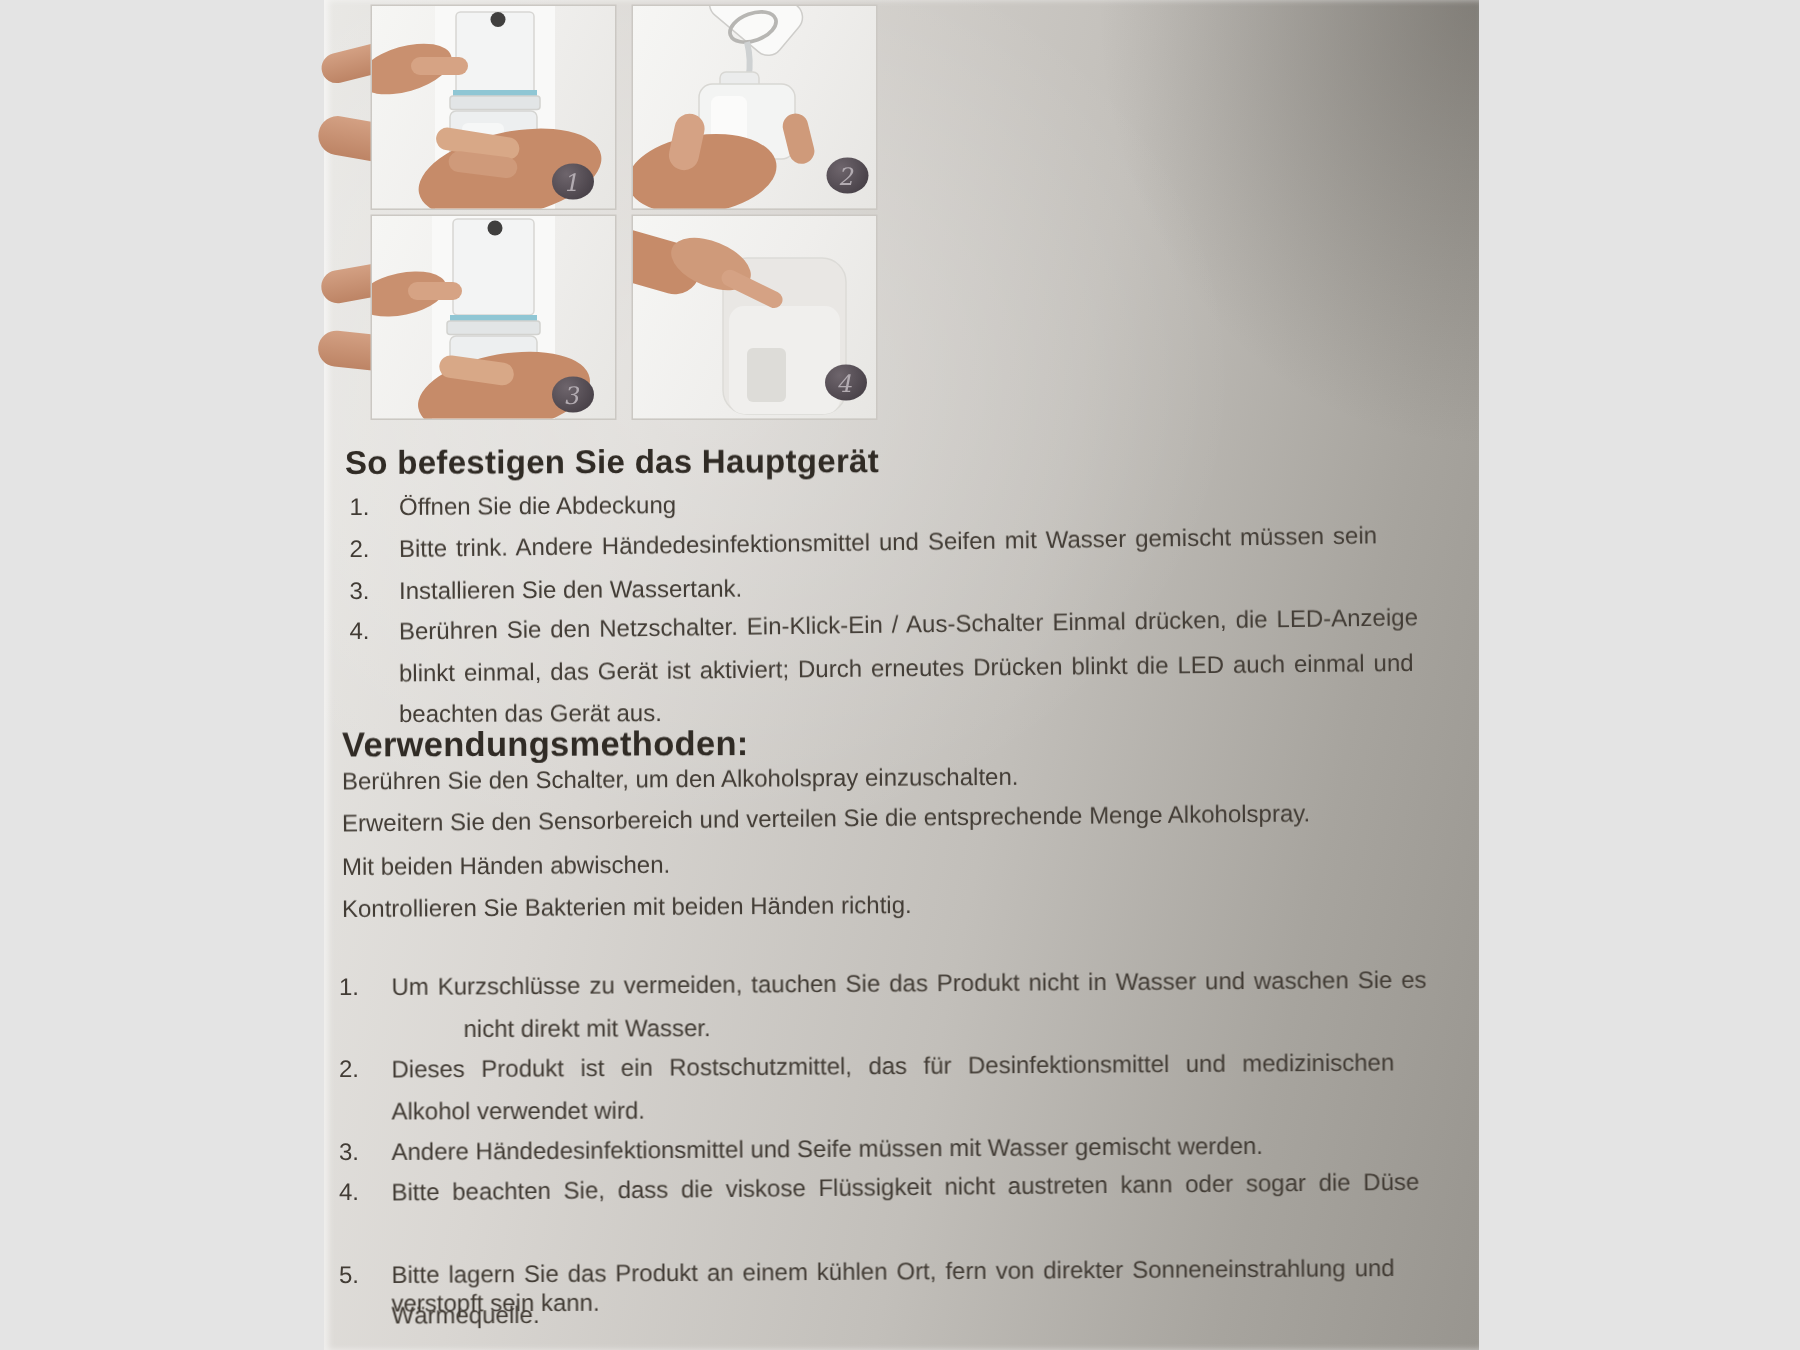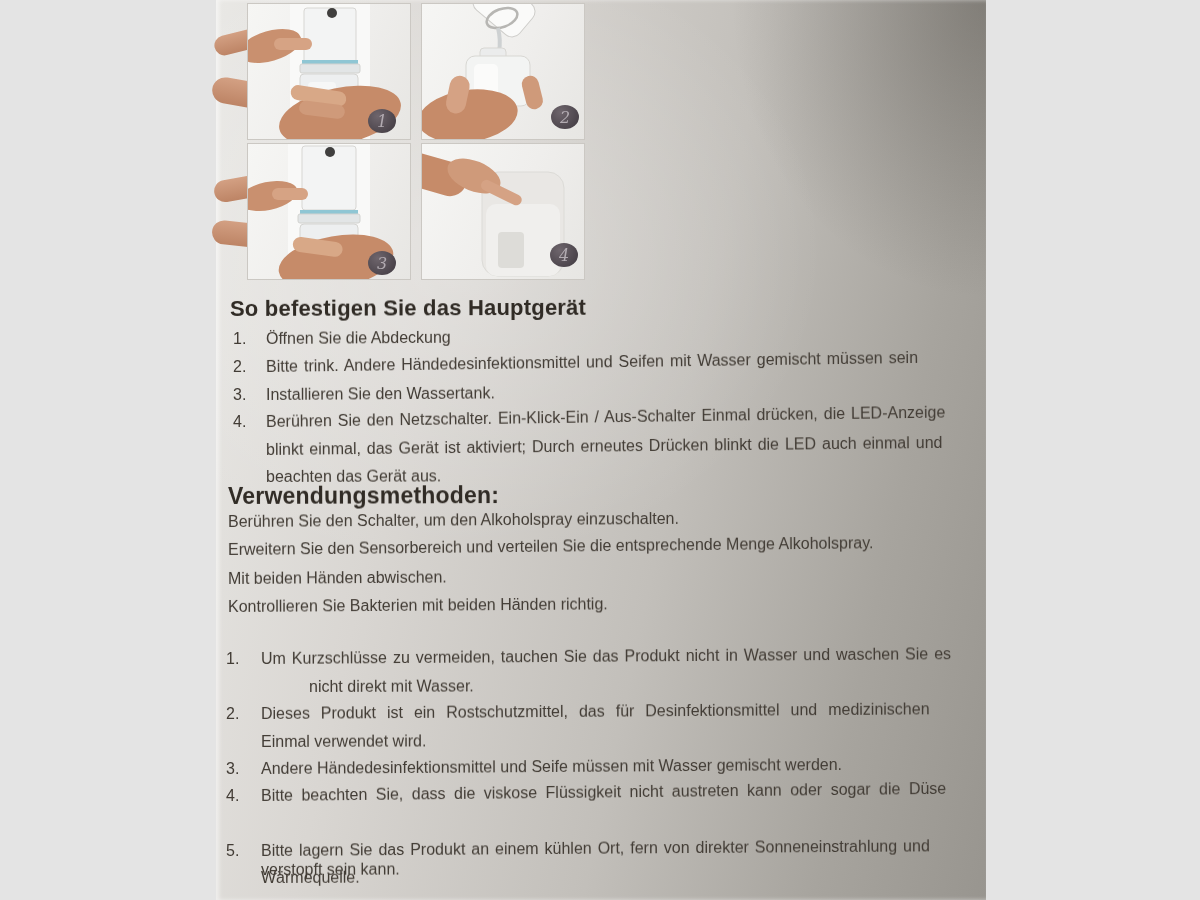--- a/index.html
+++ b/index.html
@@ -163,21 +163,21 @@
   <div class="txt tilt04" style="left:12px;top:570px;">Mit beiden Händen abwischen.</div>
   <div class="txt tilt04" style="left:12px;top:598px;">Kontrollieren Sie Bakterien mit beiden Händen richtig.</div>
 
 
   <div class="txt" style="left:10px;top:650px;">1.</div>
   <div class="txt tilt04 js1" style="left:45px;top:650px;">Um Kurzschlüsse zu vermeiden, tauchen Sie das Produkt nicht in Wasser und waschen Sie es</div>
   <div class="txt tilt02" style="left:45px;top:678px;margin-left:48px;">nicht direkt mit Wasser.</div>
 
   <div class="txt" style="left:10px;top:705px;">2.</div>
   <div class="txt tilt04 js3" style="left:45px;top:705px;">Dieses Produkt ist ein Rostschutzmittel, das für Desinfektionsmittel und medizinischen</div>
-  <div class="txt tilt02" style="left:45px;top:733px;">Einmal verwendet wird.</div>
+  <div class="txt tilt02" style="left:45px;top:733px;">Alkohol verwendet wird.</div>
 
   <div class="txt" style="left:10px;top:760px;">3.</div>
   <div class="txt tilt04" style="left:45px;top:760px;">Andere Händedesinfektionsmittel und Seife müssen mit Wasser gemischt werden.</div>
 
   <div class="txt" style="left:10px;top:787px;">4.</div>
   <div class="txt tilt06 js2" style="left:45px;top:787px;">Bitte beachten Sie, dass die viskose Flüssigkeit nicht austreten kann oder sogar die Düse</div>
   <div class="txt tilt02" style="left:45px;top:861px;">verstopft sein kann.</div>
 
   <div class="txt" style="left:10px;top:842px;">5.</div>
   <div class="txt tilt04 js1" style="left:45px;top:842px;">Bitte lagern Sie das Produkt an einem kühlen Ort, fern von direkter Sonneneinstrahlung und</div>

